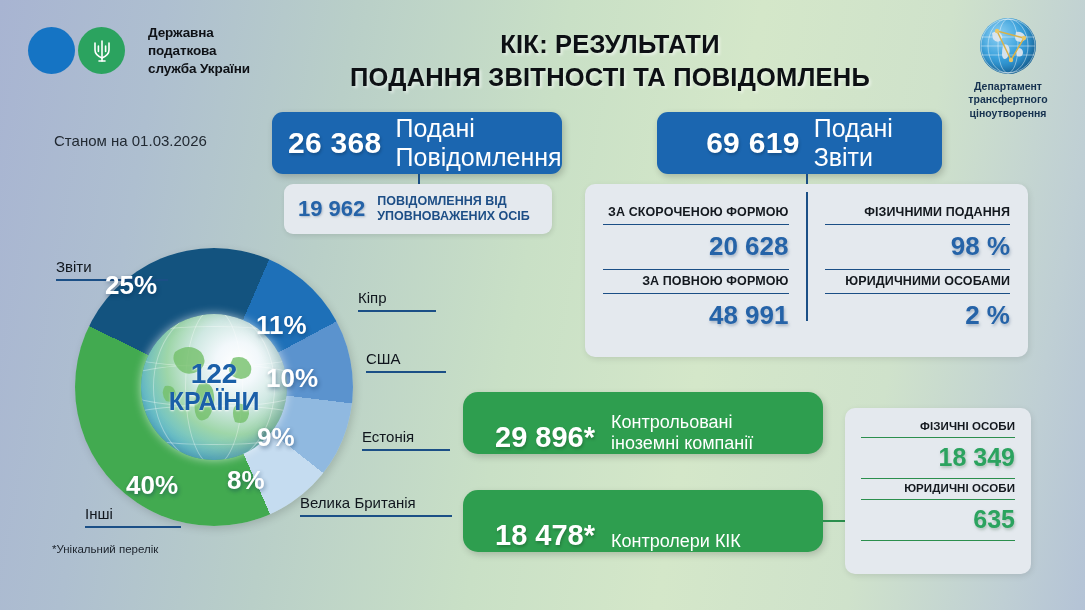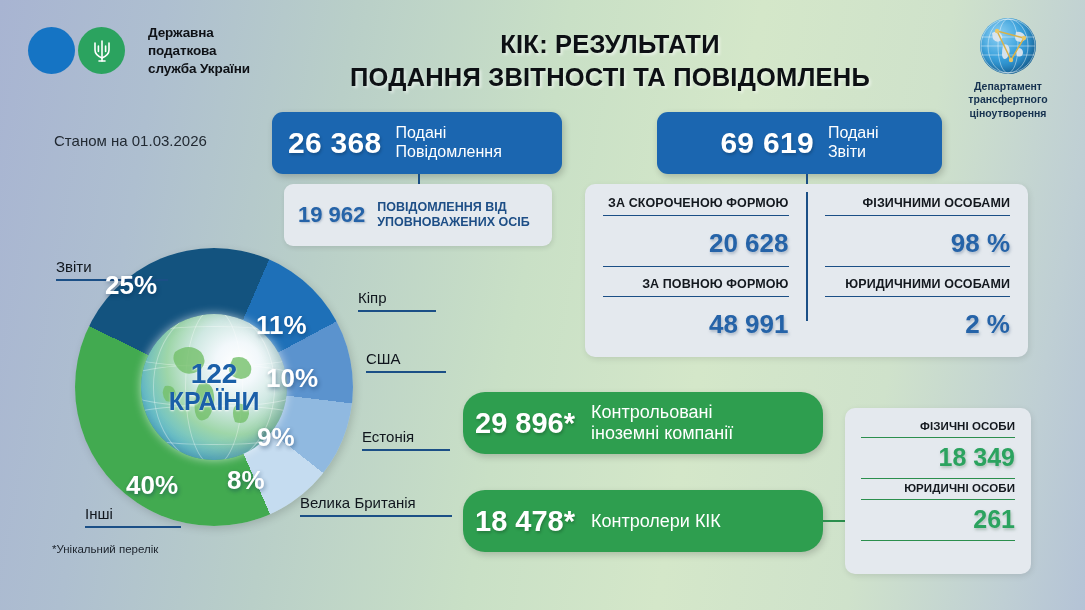--- a/index.html
+++ b/index.html
@@ -116,21 +116,21 @@
   }
   .pill .num {
     font-size: 30px;
     font-weight: bold;
     letter-spacing: 0.3px;
     white-space: nowrap;
     text-shadow: 1px 2px 3px rgba(0,0,0,0.22);
     text-align: right;
   }
   .pill .lbl {
-    font-size: 16px;
+    font-size: 25px;
     line-height: 1.16;
     margin-left: 14px;
     white-space: nowrap;
   }
 
   #pill-msgs {
     left: 272px; top: 112px;
     width: 290px; height: 62px;
     background: #1b66b0;
     padding: 0 16px;
@@ -145,21 +145,21 @@
 
   
   .subcard {
     position: absolute;
     background: #e4e9ee;
     border-radius: 9px;
     box-shadow: 1px 2px 5px rgba(0,0,0,0.10);
   }
   #card-authorized {
     left: 284px; top: 184px;
-    width: 268px; height: 62px;
+    width: 268px; height: 50px;
     display: flex;
     align-items: center;
     padding: 0 14px;
   }
   #card-authorized .num {
     font-size: 22px;
     font-weight: bold;
     color: #2563a8;
     text-shadow: 1px 1px 2px rgba(120,140,165,0.5);
     white-space: nowrap;
@@ -191,21 +191,21 @@
     background: #e4e9ee;
     border-radius: 10px;
     box-shadow: 1px 2px 6px rgba(0,0,0,0.10);
     display: flex;
   }
   #panel-reports .col {
     flex: 1;
     padding: 12px 18px 10px 18px;
     display: flex;
     flex-direction: column;
-    justify-content: space-between;
+    justify-content: center;
   }
   #panel-reports .col.left { text-align: right; }
   #panel-reports .col.right { text-align: right; }
   .panel-divider {
     position: absolute;
     left: 50%;
     top: 8px;
     bottom: 36px;
     width: 2px;
     background: #1b4f86;
@@ -299,26 +299,26 @@
   .footnote {
     position: absolute;
     left: 52px; top: 543px;
     font-size: 11.5px;
     color: #1b222b;
   }
 
   
   .green-pill {
     position: absolute;
-    border-radius: 22px;
+    border-radius: 15px;
     background: #2e9e4f;
     color: #ffffff;
     display: flex;
-    align-items: center;
-    padding: 0 12px;
+    align-items: flex-end;
+    padding: 0 32px;
     box-shadow: 2px 3px 7px rgba(0,0,0,0.18);
   }
   .green-pill .num {
     font-size: 29px;
     font-weight: bold;
     white-space: nowrap;
     text-shadow: 1px 2px 3px rgba(0,0,0,0.22);
   }
   .green-pill .lbl {
     font-size: 18px;
@@ -459,21 +459,21 @@
     <div class="panel-divider"></div>
 
     <div class="col left">
       <div class="kv-label">ЗА СКОРОЧЕНОЮ ФОРМОЮ</div>
       <div class="kv-value">20 628</div>
       <div class="kv-label spaced">ЗА ПОВНОЮ ФОРМОЮ</div>
       <div class="kv-value last">48 991</div>
     </div>
 
     <div class="col right">
-      <div class="kv-label">ФІЗИЧНИМИ ОСОБАМИ</div>
+      <div class="kv-label">ФІЗИЧНИМИ ПОДАННЯ</div>
       <div class="kv-value">98 %</div>
       <div class="kv-label spaced">ЮРИДИЧНИМИ ОСОБАМИ</div>
       <div class="kv-value last">2 %</div>
     </div>
   </div>
 
   <div id="donut-wrap">
     <div id="donut" style="background: conic-gradient(rgb(19, 83, 127) -64deg, rgb(19, 83, 127) 23.379deg, rgb(30, 112, 184) 23.379deg, rgb(30, 112, 184) 61.825deg, rgb(91, 147, 206) 61.825deg, rgb(91, 147, 206) 96.777deg, rgb(144, 185, 224) 96.777deg, rgb(144, 185, 224) 128.233deg, rgb(197, 220, 240) 128.233deg, rgb(197, 220, 240) 156.194deg, rgb(66, 170, 80) 156.194deg, rgb(66, 170, 80) 296deg, rgb(19, 83, 127) 296deg, rgb(19, 83, 127) 360deg); box-shadow: rgba(0, 0, 0, 0.15) 2px 3px 8px;"></div>
     <div id="donut-hole">
       <div class="gl" style="left:-22%; top:8%; width:144%; height:28%;"></div>
@@ -543,16 +543,16 @@
     <span class="num">18 478*</span>
     <span class="lbl">Контролери КІК</span>
   </div>
 
   <div class="connector-h" style="left:823px; top:520px; width:55px;"></div>
 
   <div id="panel-persons">
     <div class="kvg-label">ФІЗИЧНІ ОСОБИ</div>
     <div class="kvg-value">18 349</div>
     <div class="kvg-label spaced">ЮРИДИЧНІ ОСОБИ</div>
-    <div class="kvg-value">261</div>
+    <div class="kvg-value">635</div>
   </div>
 
 </div>
 
 </body></html>

